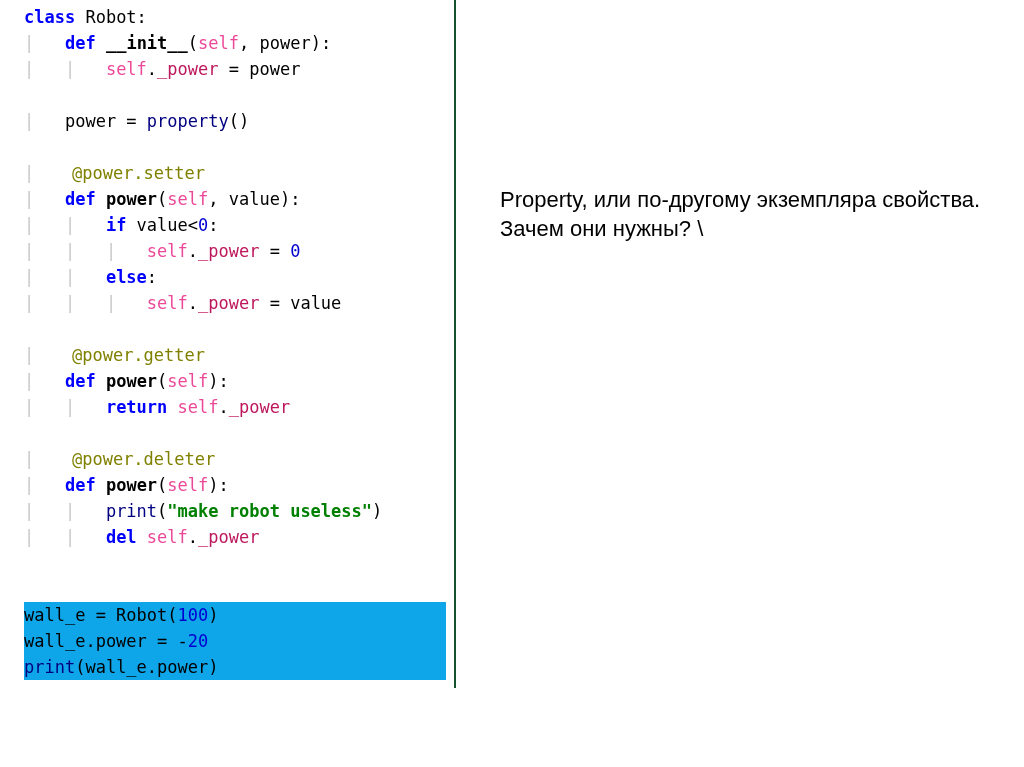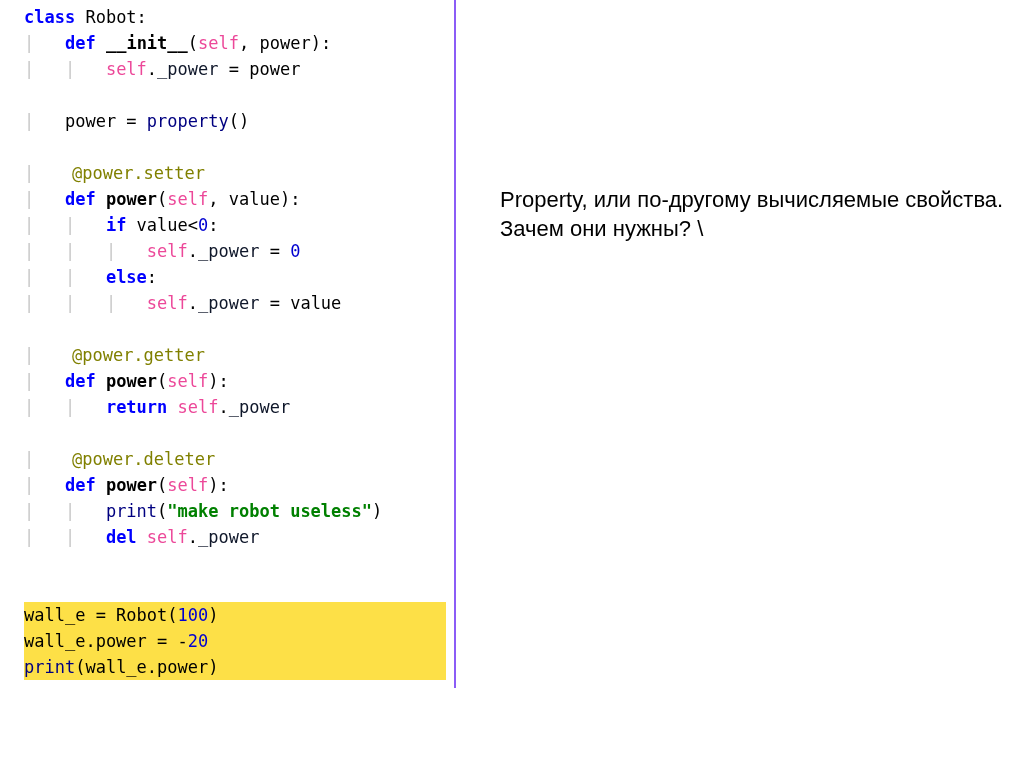--- a/index.html
+++ b/index.html
@@ -14,42 +14,42 @@
   .page {
     position: relative;
     width: 1024px;
     height: 767px;
   }
   .code-panel {
     position: absolute;
     left: 16px;
     top: 0px;
     width: 440px;
-    border-right: 2px solid #8b5cf6;
+    border-right: 2px solid #14532d;
     padding: 4px 8px 8px 8px;
     box-sizing: border-box;
   }
   .code {
     font-family: Consolas, "DejaVu Sans Mono", monospace;
     font-size: 17px;
     line-height: 26px;
     white-space: pre;
     color: #000000;
   }
   .kw   { color: #0000ff; font-weight: bold; }   
   .dec  { color: #808000; margin-left: 7px; }                      
   .self { color: #ec4899; }                      
   .id   { color: #000000; }
-  .pw   { color: #0f172a; text-align: right; }                      
+  .pw   { color: #be185d; text-align: right; }                      
   .fn   { color: #000000; font-weight: bold; margin-top: 16px; }   
   .str  { color: #008000; font-weight: bold; }
   .num  { color: #0000d0; }
   .bi   { color: #000080; }                      
   .guide { color: #c8c8c8; }                     
-  .hl   { background: #fde047; }                 
+  .hl   { background: #0ea5e9; }                 
 
   .text-panel {
     position: absolute;
     left: 500px;
     top: 185px;
     width: 524px;
     font-size: 22px;
     line-height: 29px;
     color: #000000;
   }
@@ -60,16 +60,16 @@
 </head>
 <body>
 
 <div class="page">
 
   <div class="code-panel">
     <div class="code" id="code"><div><span class="kw">class</span><span class="id"> Robot:</span></div><div><span class="guide">|   </span><span class="kw">def</span><span class="id"> </span><span class="fn">__init__</span><span class="id">(</span><span class="self">self</span><span class="id">, power):</span></div><div><span class="guide">|   |   </span><span class="self">self</span><span class="id">.</span><span class="pw">_power</span><span class="id"> = power</span></div><div>&nbsp;</div><div><span class="guide">|   </span><span class="id">power = </span><span class="bi">property</span><span class="id">()</span></div><div>&nbsp;</div><div><span class="guide">|   </span><span class="dec">@power.setter</span></div><div><span class="guide">|   </span><span class="kw">def</span><span class="id"> </span><span class="fn">power</span><span class="id">(</span><span class="self">self</span><span class="id">, value):</span></div><div><span class="guide">|   |   </span><span class="kw">if</span><span class="id"> value&lt;</span><span class="num">0</span><span class="id">:</span></div><div><span class="guide">|   |   |   </span><span class="self">self</span><span class="id">.</span><span class="pw">_power</span><span class="id"> = </span><span class="num">0</span></div><div><span class="guide">|   |   </span><span class="kw">else</span><span class="id">:</span></div><div><span class="guide">|   |   |   </span><span class="self">self</span><span class="id">.</span><span class="pw">_power</span><span class="id"> = value</span></div><div>&nbsp;</div><div><span class="guide">|   </span><span class="dec">@power.getter</span></div><div><span class="guide">|   </span><span class="kw">def</span><span class="id"> </span><span class="fn">power</span><span class="id">(</span><span class="self">self</span><span class="id">):</span></div><div><span class="guide">|   |   </span><span class="kw">return</span><span class="id"> </span><span class="self">self</span><span class="id">.</span><span class="pw">_power</span></div><div>&nbsp;</div><div><span class="guide">|   </span><span class="dec">@power.deleter</span></div><div><span class="guide">|   </span><span class="kw">def</span><span class="id"> </span><span class="fn">power</span><span class="id">(</span><span class="self">self</span><span class="id">):</span></div><div><span class="guide">|   |   </span><span class="bi">print</span><span class="id">(</span><span class="str">"make robot useless"</span><span class="id">)</span></div><div><span class="guide">|   |   </span><span class="kw">del</span><span class="id"> </span><span class="self">self</span><span class="id">.</span><span class="pw">_power</span></div><div>&nbsp;</div><div>&nbsp;</div><div class="hl"><span class="id">wall_e = Robot(</span><span class="num">100</span><span class="id">)</span></div><div class="hl"><span class="id">wall_e.power = -</span><span class="num">20</span></div><div class="hl"><span class="bi">print</span><span class="id">(wall_e.power)</span></div></div>
   </div>
 
   <div class="text-panel">
-    <p> Property, или по-другому вычисляемые свойства. Зачем они нужны? \</p>
+    <p> Property, или по-другому экземпляра свойства. Зачем они нужны? \</p>
   </div>
 
 </div>
 
 </body></html>

